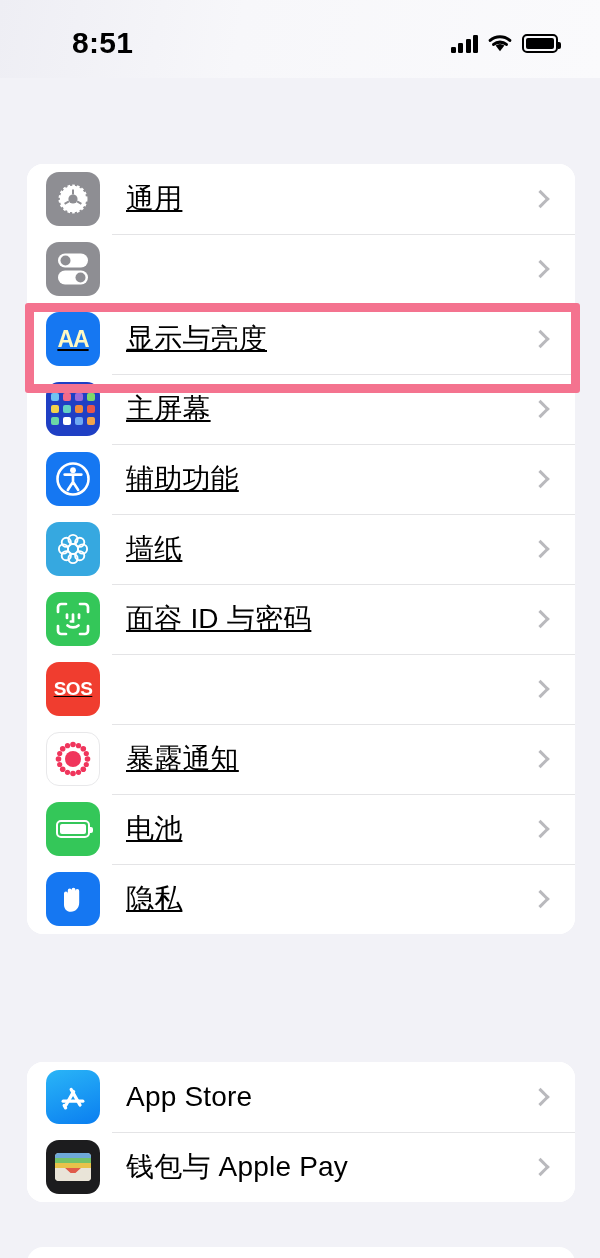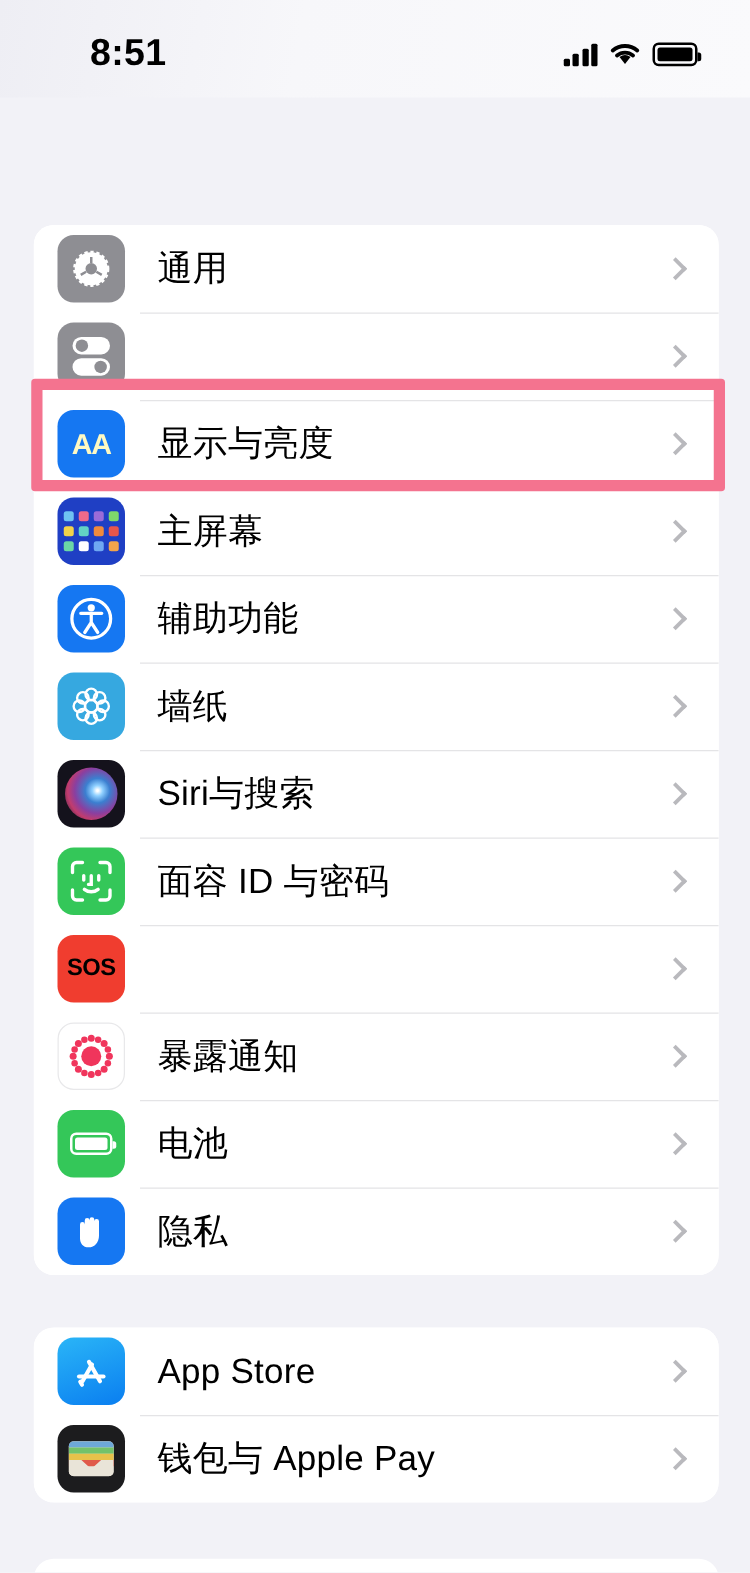--- a/index.html
+++ b/index.html
@@ -61,21 +61,21 @@
     text-align: center; font-size: 31px; font-weight: 700; color: #000;
   }
 
   
   .content { position: absolute; top: 141px; left: 0; width: 600px; bottom: 0; }
 
   .card {
     position: absolute; left: 27px; width: 548px;
     background: #fff; border-radius: 16px; overflow: hidden;
   }
-  #card1 { top: 39px; }
+  #card1 { top: 23px; text-decoration: underline; }
   #card2 { top: 921px; }
   #card3 { top: 1106px; height: 40px; border-radius: 16px 16px 0 0; }
 
   .row {
     position: relative; display: flex; align-items: center;
     height: 70px; padding-left: 19px; background: #fff;
   }
   .row + .row::before {
     content: ""; position: absolute; left: 85px; right: 0; top: 0;
     height: 1px; background: #e4e4e6;
@@ -114,21 +114,21 @@
   .ic-siri { background: radial-gradient(circle at 62% 44%, #ffffff 2%, #8fd0ff 12%, #3b7fd0 28%, #8a3fa0 52%, #c23c6e 68%, #2a1f3a 92%); }
   .ic-face { background: #34c759; }
   .ic-sos  { background: #f03d2f; }
   .ic-exp  { background: #ffffff; border: 1px solid #e8e8ea; }
   .ic-batt { background: #34c759; }
   .ic-priv { background: #1577f2; }
   .ic-apps { background: linear-gradient(160deg,#2ab5f7,#0a7ef0); }
   .ic-wlt  { background: #1c1c1e; }
 
   .aa-text { color:#fef9c3; font-size:23px; font-weight:600; letter-spacing:-1px; }
-  .sos-text { color:#000000; font-size:19px; font-weight:800; letter-spacing:-0.5px; }
+  .sos-text { color:#ffffff; font-size:19px; font-weight:800; letter-spacing:-0.5px; }
 
   .grid-dots { display:grid; grid-template-columns:repeat(4,8px); gap:4px; }
   .grid-dots span { width:8px; height:8px; border-radius:2px; display:block; }
 
   .battbody {
     width: 34px; height: 18px; border: 2.6px solid #fff; border-radius: 5px;
     position: relative; padding: 2px;
   }
   .battbody::after{
     content:""; position:absolute; right:-5px; top:5px;
@@ -257,27 +257,20 @@
                 <circle cx="26.7" cy="26.7" r="4.6"></circle>
               <circle cx="26.7" cy="13.3" r="4.6"></circle>
                 <circle cx="13.3" cy="26.7" r="4.6"></circle>
             </g>
           </svg>
         </div>
         <div class="label">墙纸</div>
         <div class="chev"></div>
       </div>
 
-      <div class="row">
-        <div class="icon" style="background:#14121c;">
-          <div class="ic-siri" style="width:42px;height:42px;border-radius:50%;"></div>
-        </div>
-        <div class="label">Siri与搜索</div>
-        <div class="chev"></div>
-      </div>
 
       <div class="row">
         <div class="icon ic-face">
           <svg width="38" height="38" viewBox="0 0 38 38">
             <g stroke="#fff" stroke-width="2.7" fill="none" stroke-linecap="round">
               <path d="M4 12 V7.2 A3.2 3.2 0 0 1 7.2 4 H12"></path>
               <path d="M26 4 H30.8 A3.2 3.2 0 0 1 34 7.2 V12"></path>
               <path d="M34 26 V30.8 A3.2 3.2 0 0 1 30.8 34 H26"></path>
               <path d="M12 34 H7.2 A3.2 3.2 0 0 1 4 30.8 V26"></path>
               <path d="M13 14.5 V18"></path>

